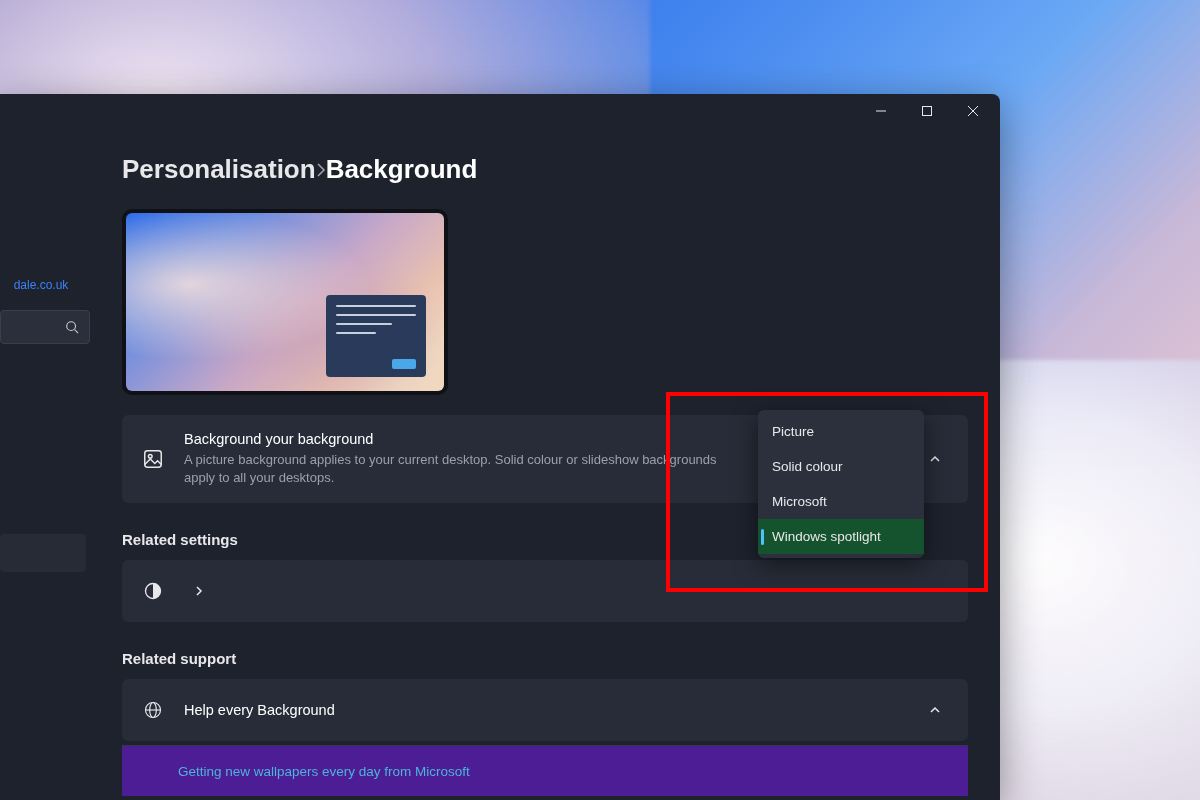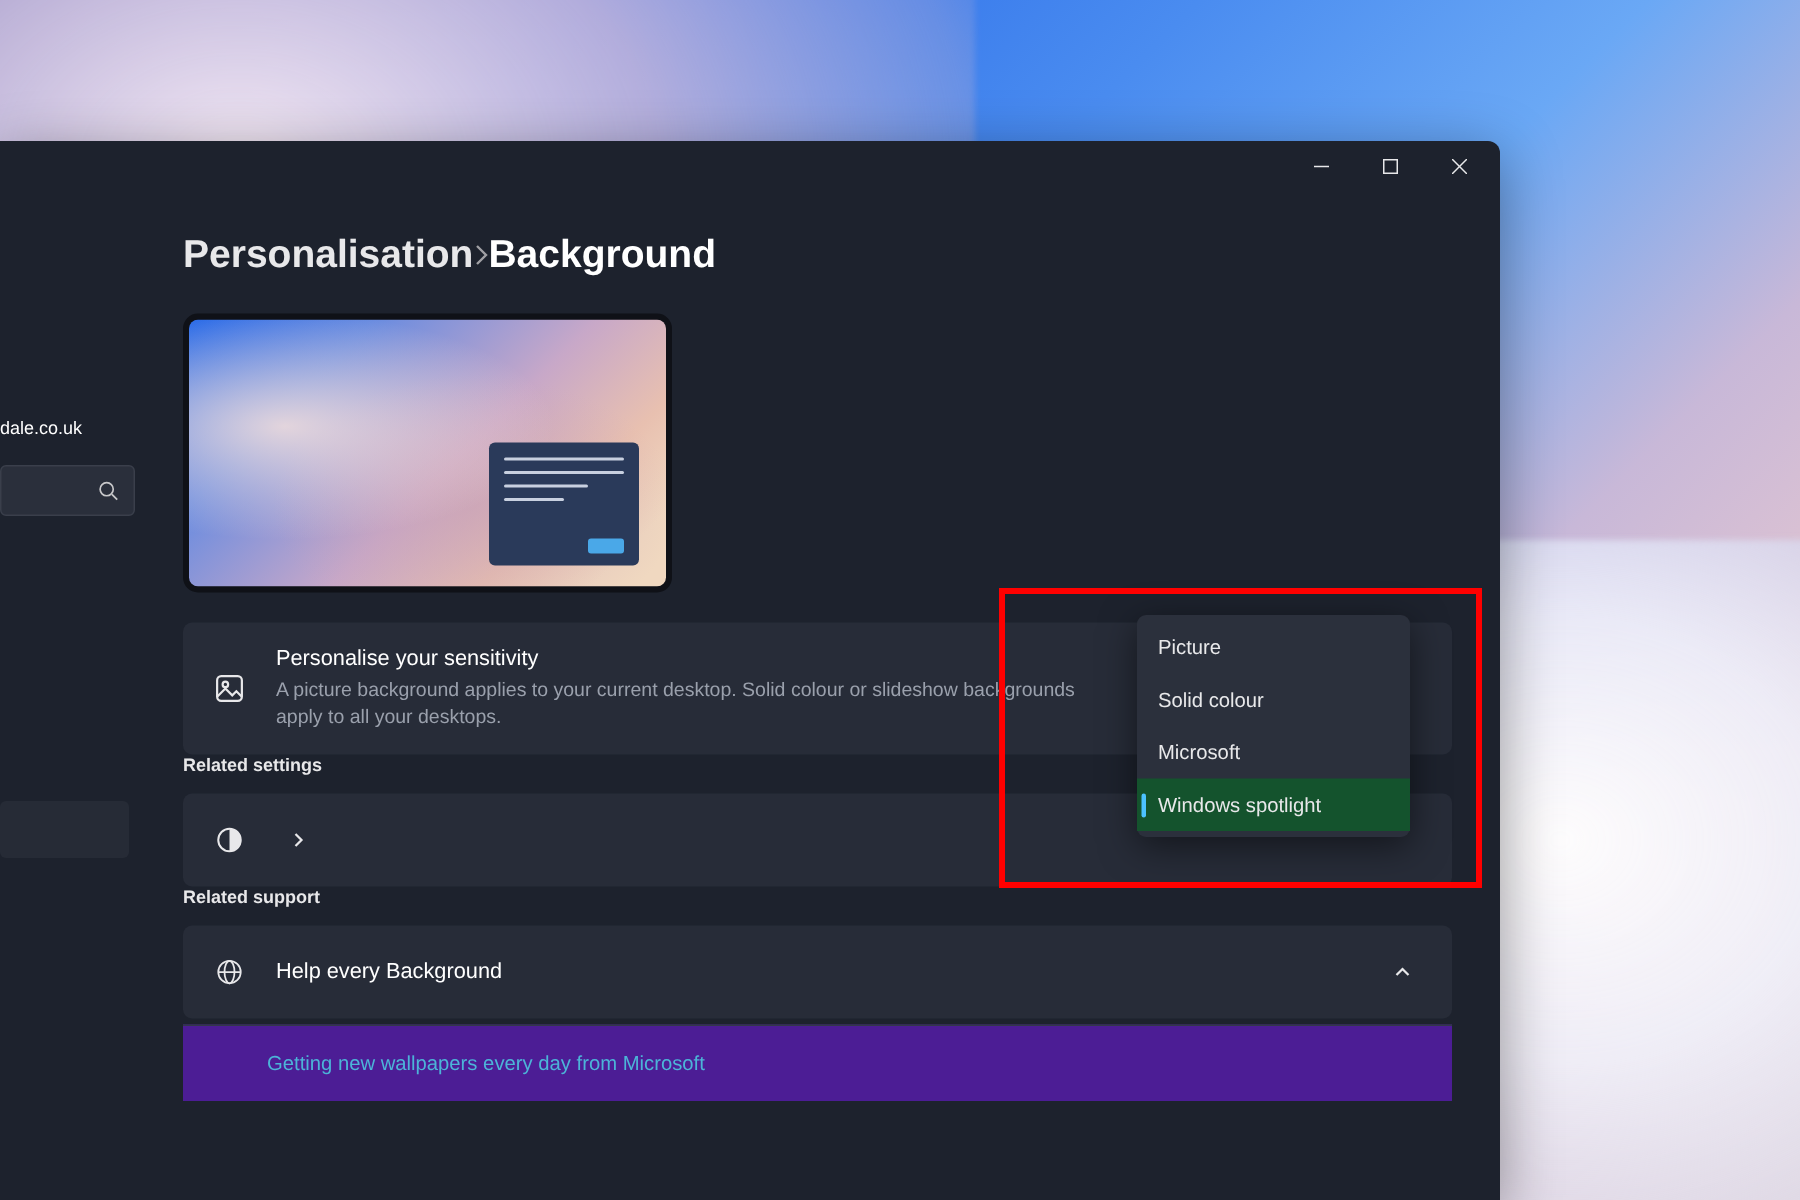--- a/index.html
+++ b/index.html
@@ -18,21 +18,21 @@
     background: #1d222d;
     border-top-right-radius: 8px;
     box-shadow: 0 10px 40px rgba(0,0,0,0.4);
     overflow: hidden;
     color: #e8e8ea;
   }
   .titlebar { height: 34px; display:flex; justify-content:flex-end; align-items:center; padding-right:4px; }
   .winbtn { width:46px; height:30px; display:flex; align-items:center; justify-content:center; }
 
   .sidebar { position:absolute; left:0; top:34px; width:90px; height:672px; }
-  .email { font-size:12px; color:#ffffff; margin:150px 0 0 0; text-align:left; padding-right:8px; overflow:hidden; white-space:nowrap; }
+  .email { font-size:12px; color:#3b82f6; margin:150px 0 0 0; text-align:center; padding-right:8px; overflow:hidden; white-space:nowrap; }
   .search { margin-top:18px; height:34px; width:90px; background:#2a2f3b; border:1px solid #3a3f4b; border-radius:4px; display:flex; align-items:center; justify-content:flex-end; padding-right:10px; }
   .sidesel { margin-top:190px; height:38px; width:86px; background:#262b36; border-radius:4px; }
 
   .content { position:absolute; left:122px; top:60px; right:30px; bottom:0; }
   .crumbs { display:flex; align-items:center; }
   .crumb-parent { font-size:26px; font-weight:600; color:#e8e8ea; }
   .crumb-sep { font-size:18px; color:#a0a0a4; }
   .crumb-leaf { font-size:26px; font-weight:600; color:#ffffff; }
 
   .preview { margin-top:24px; width:326px; height:186px; border-radius:10px; border:4px solid #0f1117; background:#0f1117; overflow:hidden; position:relative; }
@@ -42,27 +42,27 @@
   .preview-line { height:2px; background:#c8d0e0; margin-bottom:7px; border-radius:1px; }
   .preview-btn { position:absolute; right:10px; bottom:8px; width:24px; height:10px; background:#4aa8e8; border-radius:2px; }
 
   .card { margin-top:20px; width:846px; background:#272c38; border-radius:6px; padding:16px 18px; display:flex; align-items:center; gap:18px; position:relative; }
   .card-icon { width:26px; height:26px; display:flex; align-items:center; justify-content:center; flex:0 0 26px; }
   .card-body { flex:1; }
   .card-title { font-size:14.5px; color:#ffffff; }
   .card-desc { font-size:13px; color:#9aa0ac; margin-top:4px; line-height:1.4; max-width:560px; }
   .card-action { width:30px; height:30px; display:flex; align-items:center; justify-content:center; }
 
-  .section-h { font-size:12px; font-weight:600; color:#e8e8ea; }
+  .section-h { margin-top:28px; font-size:15px; font-weight:600; color:#e8e8ea; }
 
   .link-row { margin-top:4px; width:846px; background:#4c1d95; border-top:1px solid #32384a; padding:16px 56px; }
   .link { font-size:13.5px; color:#4cb4d8; }
 
   
-  .dd { position:absolute; left:758px; top:316px; width:182px; background:#2b303c; border-radius:6px; box-shadow:0 6px 24px rgba(0,0,0,0.5); padding:4px 0; z-index:10; }
+  .dd { position:absolute; left:758px; top:316px; width:166px; background:#2b303c; border-radius:6px; box-shadow:0 6px 24px rgba(0,0,0,0.5); padding:4px 0; z-index:10; }
   .dd-item { padding:10px 14px; font-size:13.5px; color:#e8e8ea; position:relative; }
   .dd-item.sel { background:#14532d; }
   .dd-item.sel::before { content:""; position:absolute; left:3px; top:50%; transform:translateY(-50%); width:3px; height:16px; background:#4cc2ff; border-radius:2px; }
   .highlight { position:absolute; left:666px; top:298px; width:322px; height:200px; border:4px solid #ff0000; z-index:11; pointer-events:none; }
 
   svg { display:block; }
 </style>
 </head>
 <body>
 <div class="cloud-a"></div>
@@ -126,21 +126,21 @@
 
     <div class="card">
       <div class="card-icon">
         <svg width="22" height="22" viewBox="0 0 24 24" fill="none" stroke="#e8e8ea" stroke-width="1.6">
             <rect x="3" y="3" width="18" height="18" rx="3"></rect>
             <circle cx="9" cy="9" r="2"></circle>
             <path d="M3 18 L9 12 L14 17 L17 14 L21 18"></path>
           </svg>
       </div>
       <div class="card-body">
-        <div class="card-title">Personalise your sensitivity</div>
+        <div class="card-title">Background your background</div>
         <div class="card-desc">A picture background applies to your current desktop. Solid colour or slideshow backgrounds apply to all your desktops.</div>
       </div>
       <div class="card-action">
         <svg width="12" height="12" viewBox="0 0 12 12">
             <polyline points="2,8 6,4 10,8" fill="none" stroke="#e8e8ea" stroke-width="1.5"></polyline>
           </svg>
       </div>
     </div>
 
     <div class="section-h">Related settings</div>

